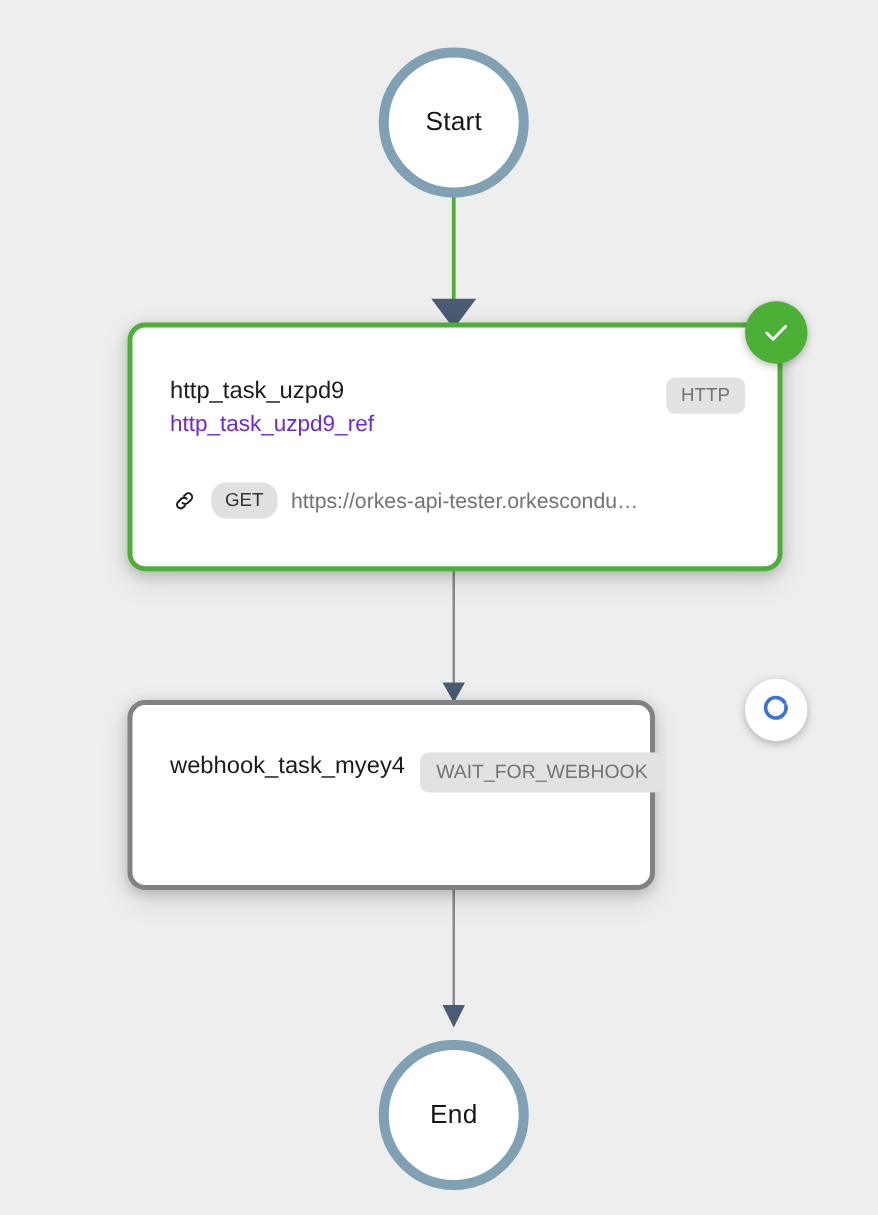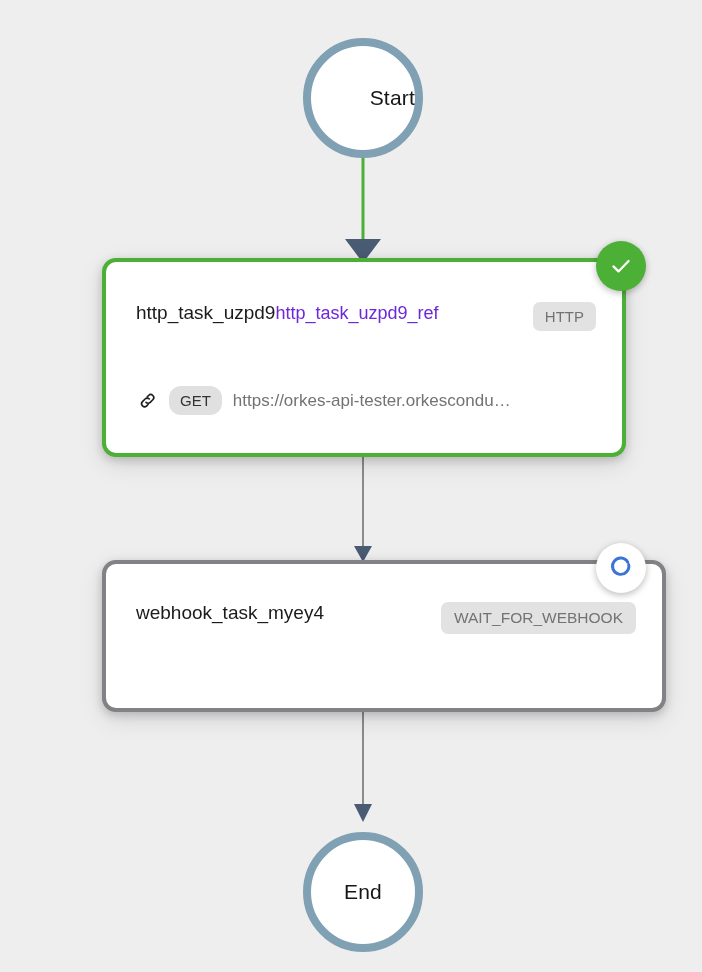--- a/index.html
+++ b/index.html
@@ -30,21 +30,21 @@
     box-sizing: border-box;
     display: flex;
     align-items: center;
     justify-content: center;
   }
   .terminal span {
     font-size: 21px;
     color: #161616;
     letter-spacing: .2px;
   }
-  #start-node { left: 303px; top: 38px; justify-content: flex-end; }
+  #start-node { left: 303px; top: 38px; }
   #end-node   { left: 303px; top: 832px; }
 
   
   .edge {
     position: absolute;
     overflow: visible;
   }
   .edge svg { display: block; overflow: visible; }
 
   
@@ -58,37 +58,37 @@
   #http-task-card {
     left: 102px;
     top: 258px;
     width: 524px;
     height: 199px;
     border: 4px solid #4caf36;
   }
   #webhook-task-card {
     left: 102px;
     top: 560px;
-    width: 564px;
+    width: 422px;
     height: 152px;
     border: 4px solid #808285;
   }
 
   .card-head {
     position: absolute;
     left: 30px;
     right: 26px;
     top: 38px;
     display: flex;
     align-items: flex-start;
     justify-content: space-between;
   }
   #webhook-task-card .card-head { top: 36px; }
 
-  .names { display: flex; flex-direction: row; }
+  .names { display: flex; flex-direction: column; }
   .task-name {
     font-size: 19px;
     color: #1b1b1b;
     line-height: 1.35;
     white-space: nowrap;
   }
   .task-ref {
     font-size: 18px;
     color: #6d28d9;
     line-height: 1.45;
@@ -98,21 +98,21 @@
   .type-chip {
     background: #e2e2e2;
     border-radius: 7px;
     color: #737373;
     font-size: 15px;
     padding: 7px 12px;
     white-space: nowrap;
     line-height: 1;
     margin-top: 2px;
   }
-  #webhook-type-chip { font-size: 15.5px; padding: 8px 13px; }
+  #webhook-type-chip { font-size: 15.5px; padding: 8px 13px; margin-left: 12px; }
 
   
   .url-row {
     position: absolute;
     left: 32px;
     right: 22px;
     top: 124px;
     display: flex;
     align-items: center;
     gap: 11px;

